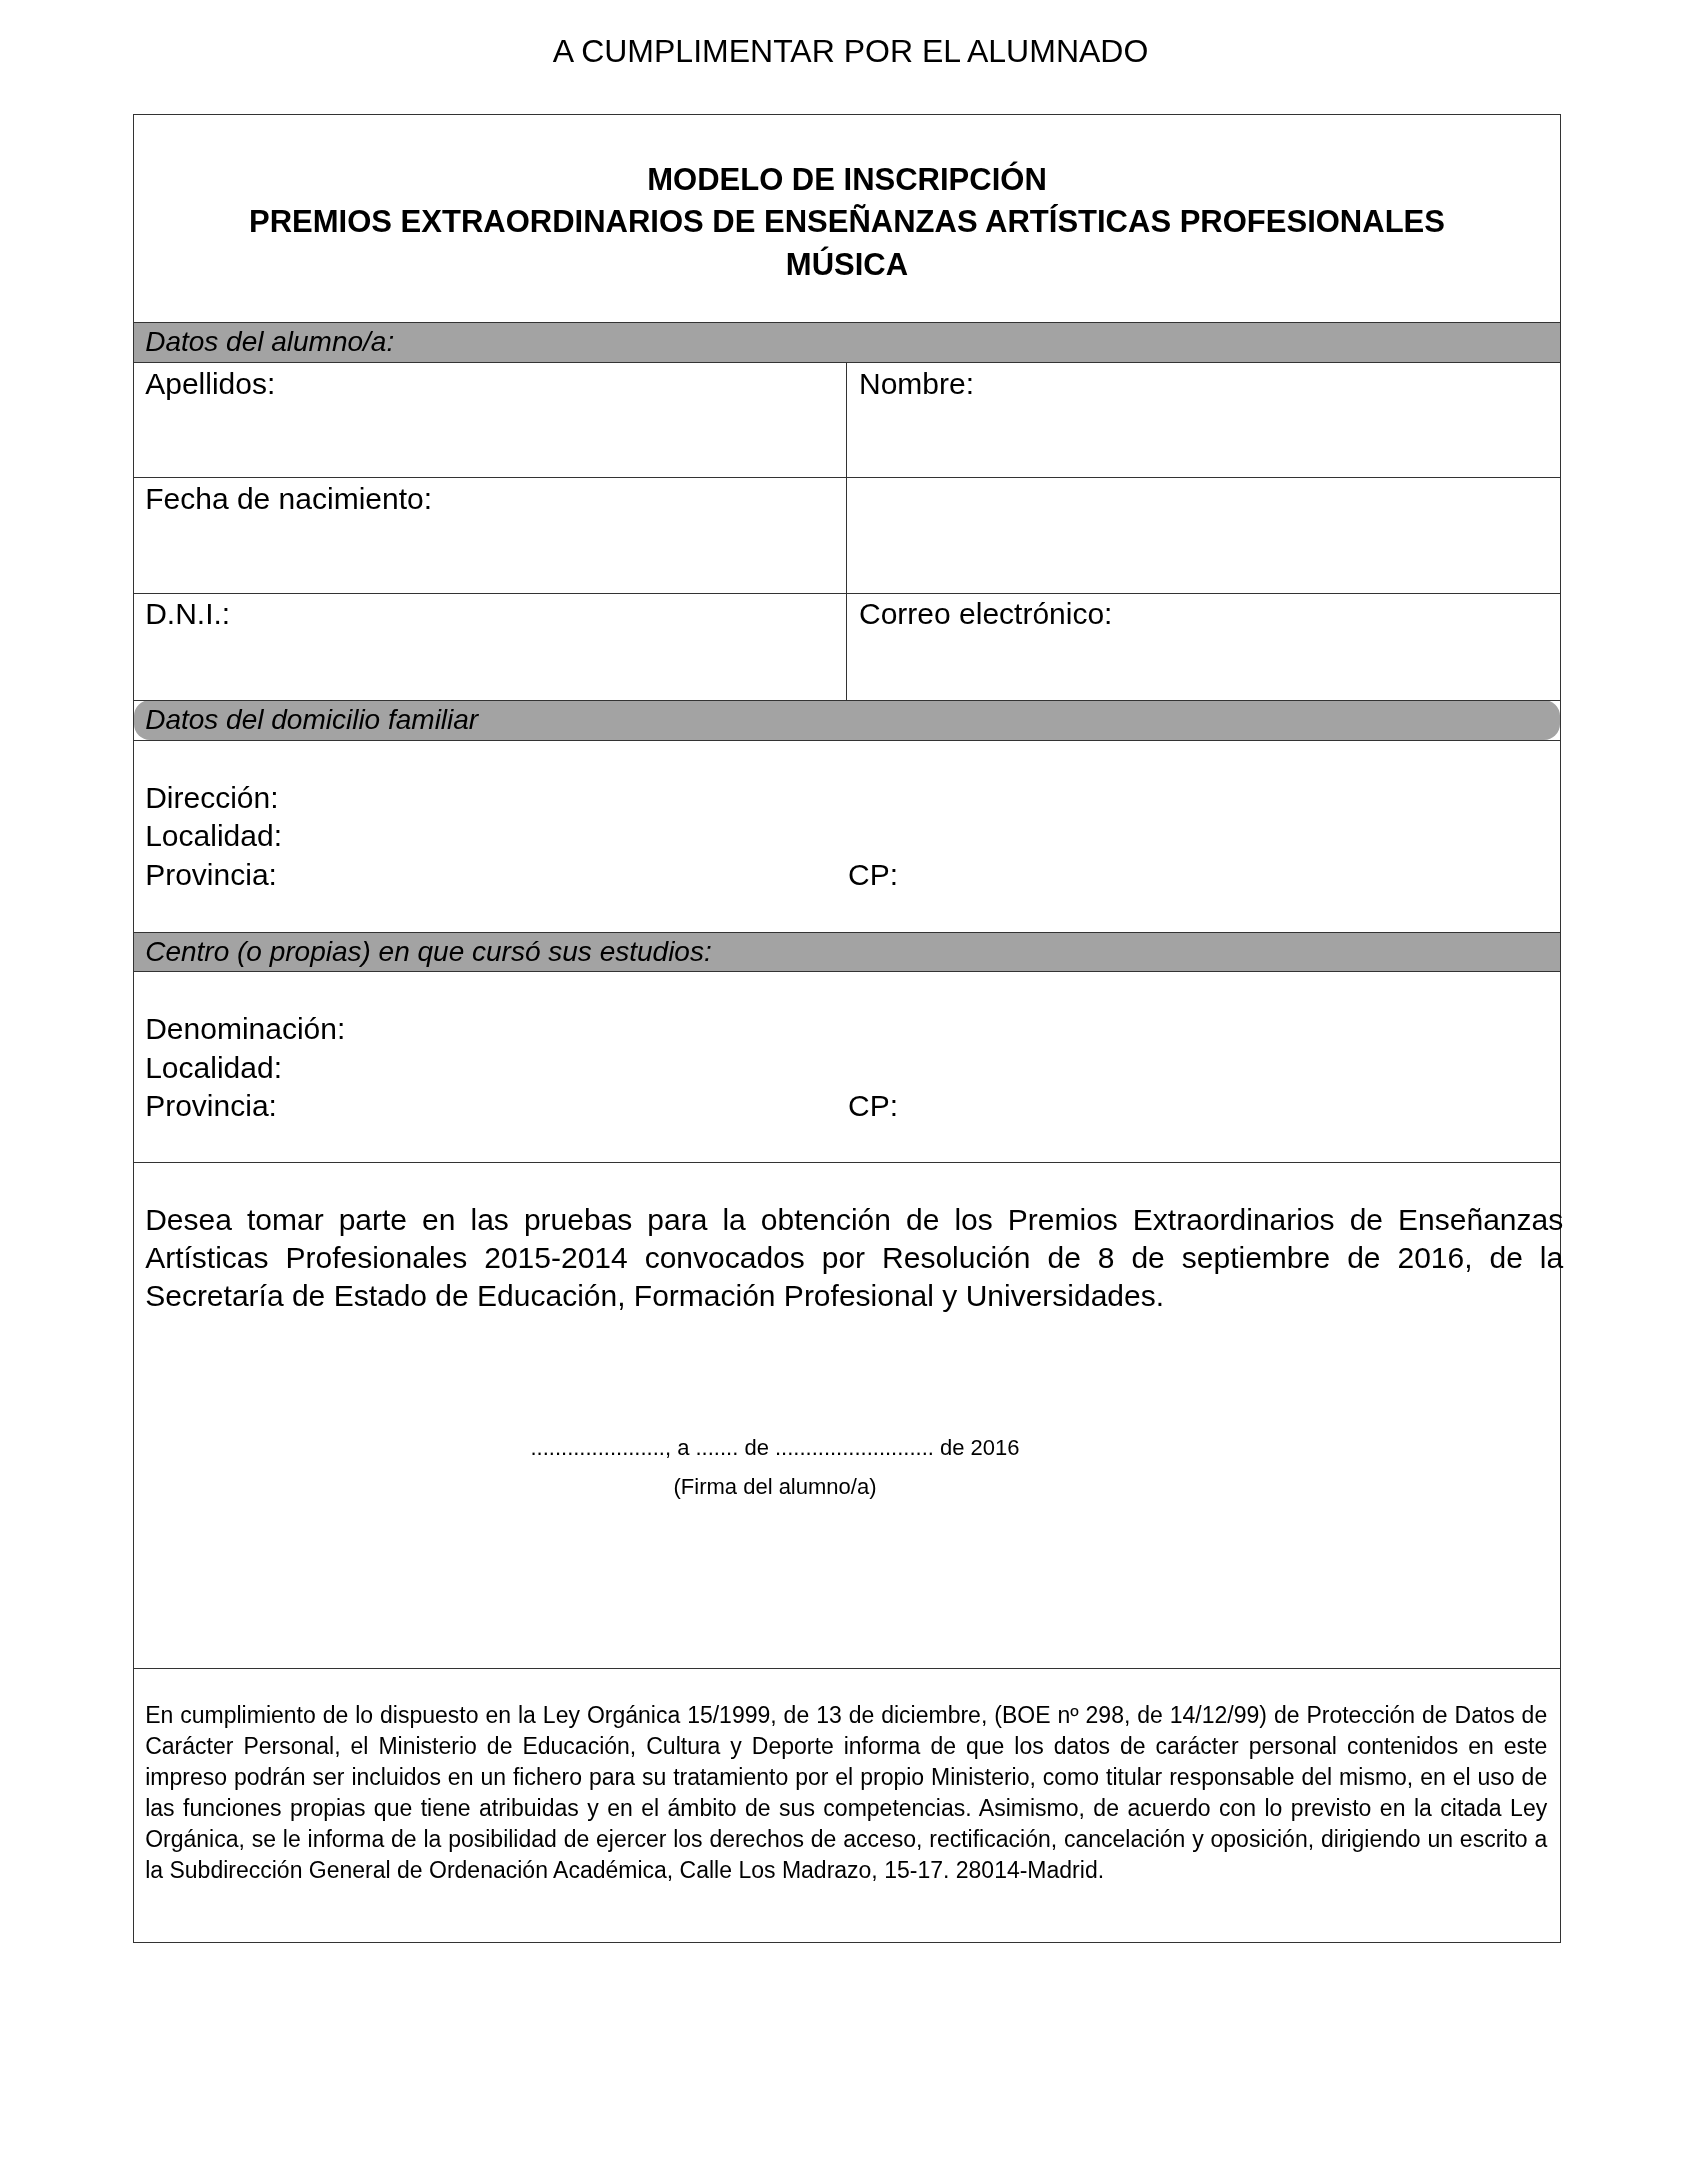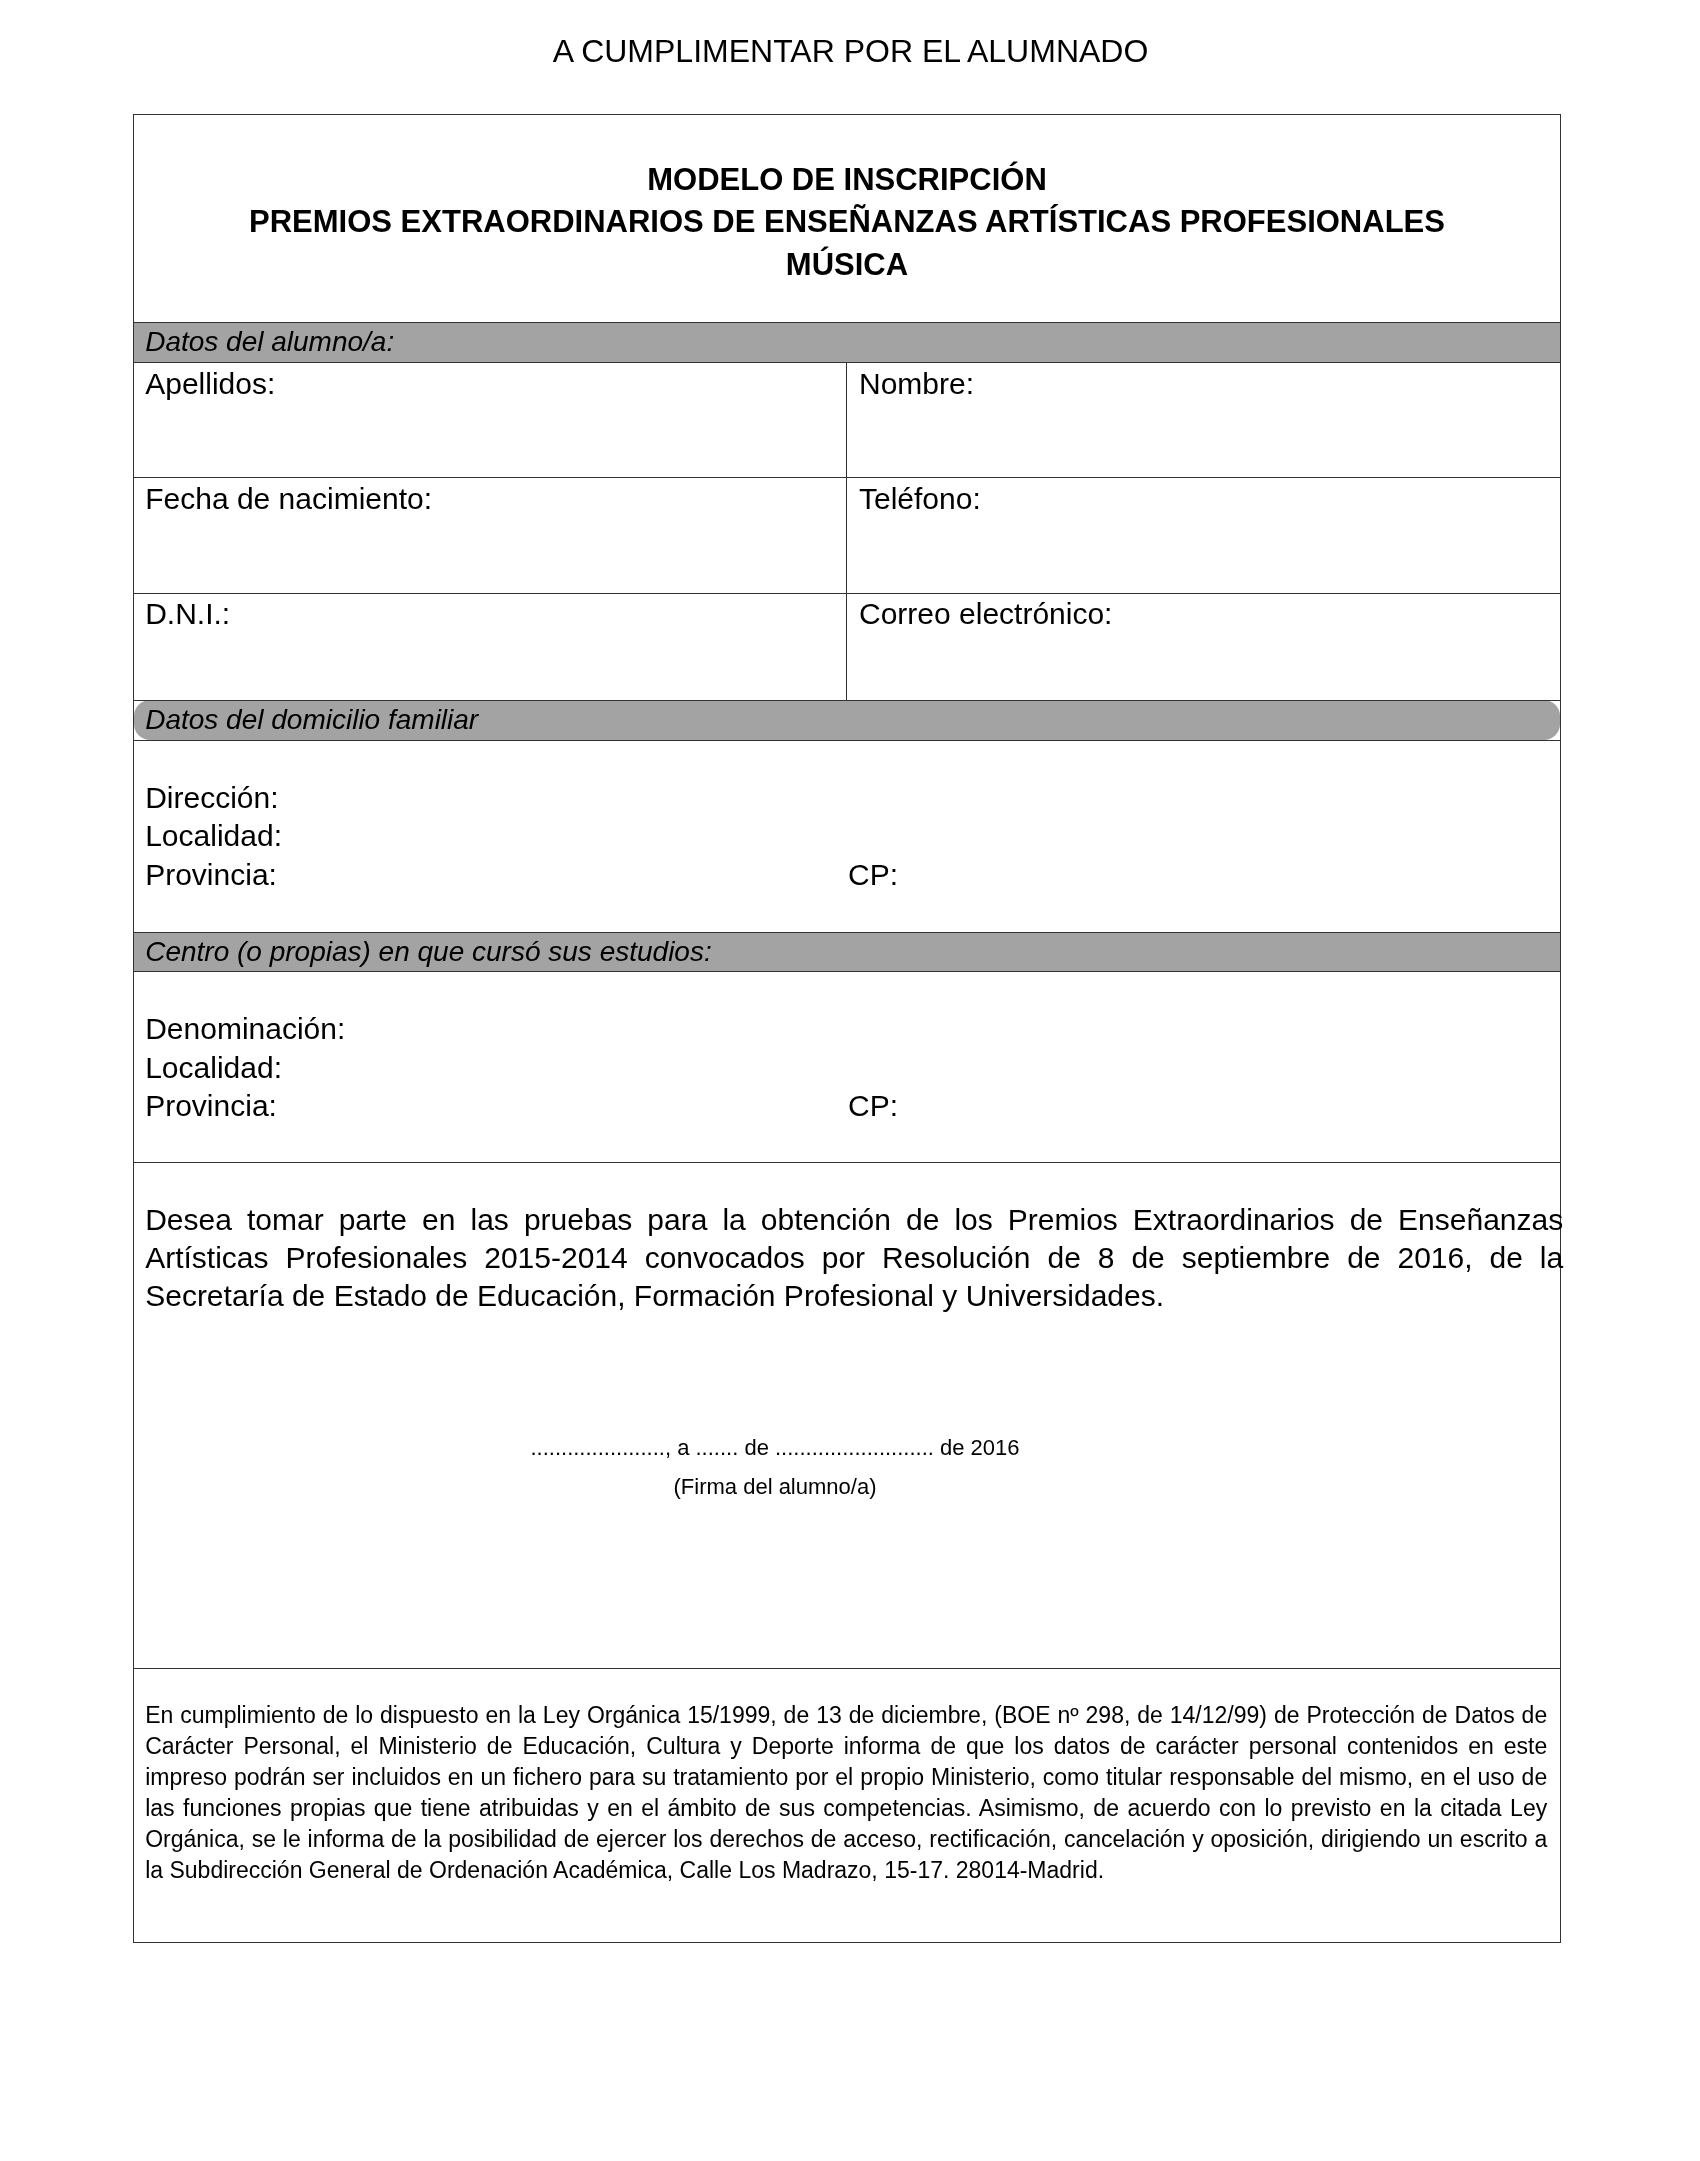--- a/index.html
+++ b/index.html
@@ -37,21 +37,20 @@
   <div class="hline" style="top:207px;"></div>
   <div class="hline" style="top:247px;"></div>
 
   <div class="vline" style="left:712px;top:247px;height:338px;"></div>
   <div class="hline" style="top:362px;"></div>
   <div class="hline" style="top:478px;"></div>
 
   <div class="lbl" style="left:11.2px;top:250px;width:688px;height:104px;"><span>Apellidos:</span></div>
   <div class="lbl" style="left:725px;top:250px;width:688px;height:104px;"><span>Nombre:</span></div>
   <div class="lbl" style="left:11.2px;top:365px;width:688px;height:104px;"><span>Fecha de nacimiento:</span></div>
-  <div class="lbl" style="left:725px;top:365px;width:688px;height:104px;"><span>Teléfono:</span></div>
   <div class="lbl" style="left:11.2px;top:480px;width:688px;height:96px;"><span>D.N.I.:</span></div>
   <div class="lbl" style="left:725px;top:480px;width:688px;height:96px;"><span>Correo electrónico:</span></div>
 
   <div class="band" style="top:585px;height:40px;border-radius:16px;">
     <span>Datos del domicilio familiar</span>
   </div>
   <div class="hline" style="top:585px;"></div>
   <div class="hline" style="top:625px;"></div>
 
   <div class="lbl" style="left:11.2px;top:664px;text-align:right;">Dirección:</div>

